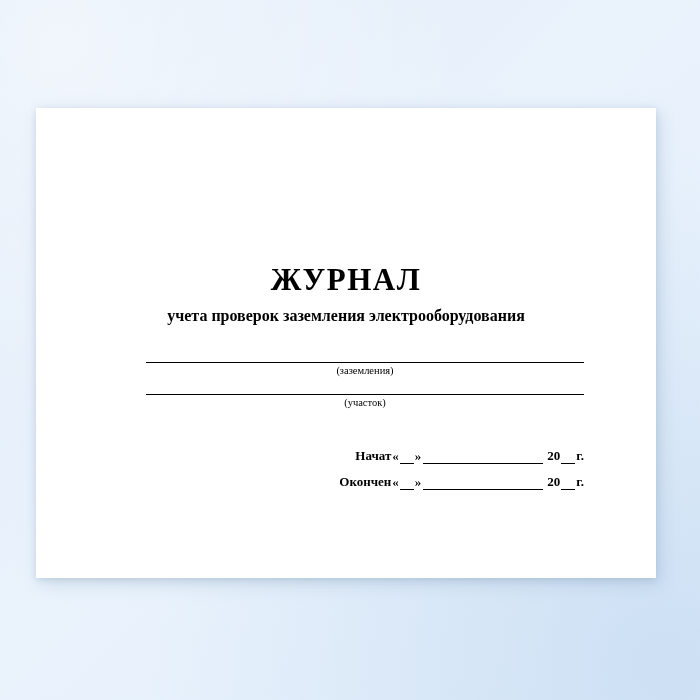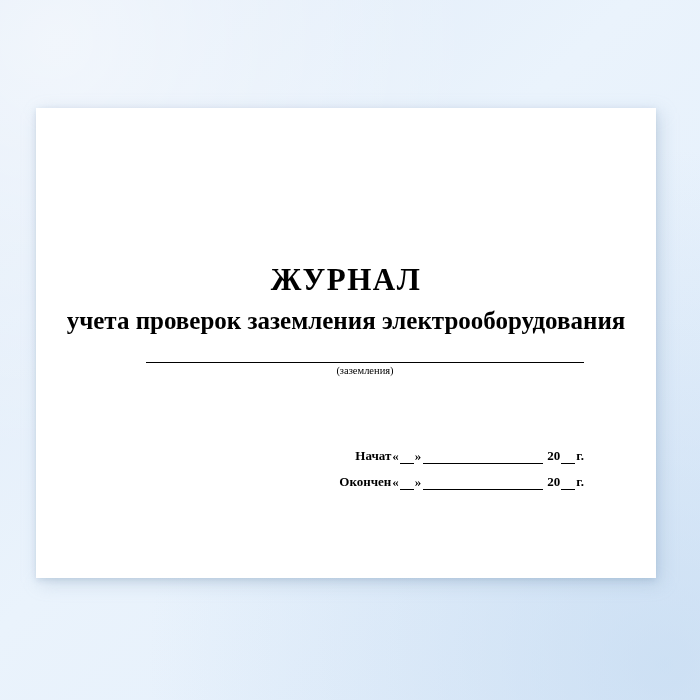--- a/index.html
+++ b/index.html
@@ -61,21 +61,21 @@
   }
   .doc-title {
     font-size: 31px;
     font-weight: bold;
     letter-spacing: 1.5px;
     color: #000;
     line-height: 1.1;
   }
   .doc-subtitle {
     margin-top: 9px;
-    font-size: 25px;
+    font-size: 16px;
     font-weight: bold;
     color: #000;
     line-height: 1.2;
   }
 
   .fields {
     position: absolute;
     left: 110px;
     right: 72px;
     top: 254px;
@@ -146,20 +146,24 @@
       <div class="doc-subtitle">учета проверок заземления электрооборудования</div>
     </div>
 
     <div class="fields">
 
       <div class="field-row">
         <div class="field-line"></div>
         <div class="field-caption">(заземления)</div>
       </div>
 
+      <div class="field-row">
+        <div class="field-line"></div>
+        <div class="field-caption">(участок)</div>
+      </div>
 
     </div>
 
     <div class="dates">
 
       <div class="date-row">
         <span class="date-label">Начат</span>
         <span>«</span>
         <span class="date-underscore"></span>
         <span>»</span>

